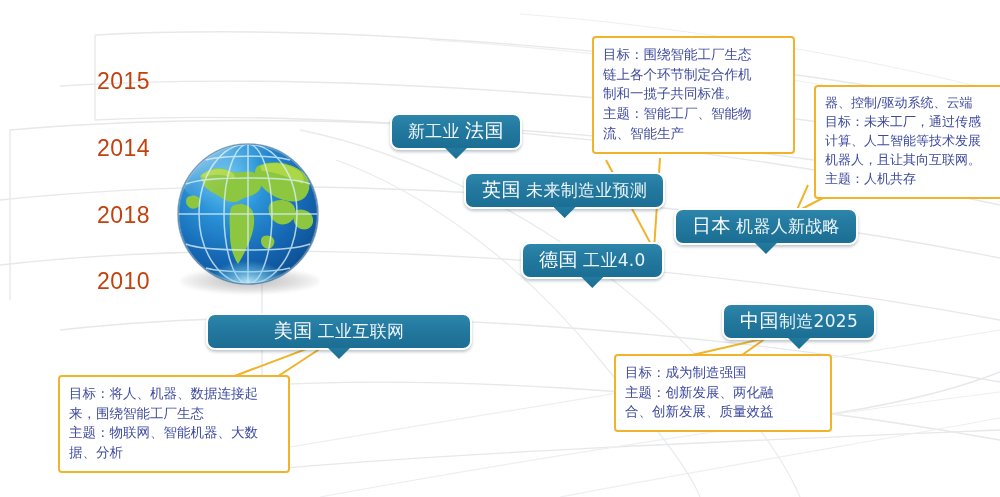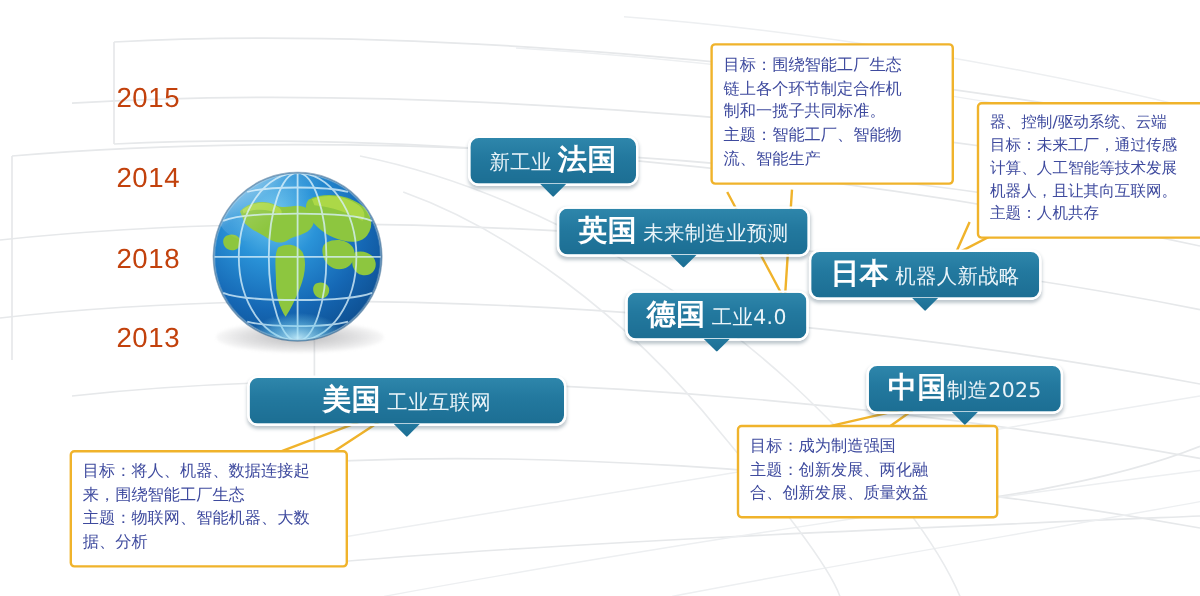--- a/index.html
+++ b/index.html
@@ -67,22 +67,22 @@
     background: linear-gradient(180deg, #2E86AB 0%, #23799F 42%, #1C6E93 100%);
     border: 2.5px solid #ffffff;
     border-radius: 9px;
     padding: 6px 16px 7px 16px;
     color: #ffffff;
     white-space: nowrap;
     box-shadow: 0 2px 3px rgba(40,70,90,0.30);
     line-height: 1.05;
   }
   .pill .strong {
-    font-weight: bold;
-    font-size: 24px;
+    font-weight: normal;
+    font-size: 19px;
     letter-spacing: 0.5px;
   }
   .pill .light {
     font-weight: normal;
     font-size: 17px;
     color: #EAF4F9;
     letter-spacing: 0.3px;
   }
   .pill .notch {
     position: absolute;
@@ -139,21 +139,21 @@
     </g>
     <g fill="none" stroke="#E9EBED" stroke-width="1.3">
       <path d="M336,160 C420,190 520,260 600,360 C650,420 690,470 700,497"></path>
       <path d="M300,130 C400,150 540,210 660,320 C730,385 780,450 800,497"></path>
     </g>
   </svg>
 
   <div class="year" style="left:97px; top:68px;">2015</div>
   <div class="year" style="left:97px; top:135px;">2014</div>
   <div class="year" style="left:97px; top:202px;">2018</div>
-  <div class="year" style="left:97px; top:268px;">2013</div>
+  <div class="year" style="left:97px; top:268px;">2010</div>
 
   <div id="globe-wrap">
     <div id="globe-shadow"></div>
     <svg id="globe" viewBox="0 0 152 152">
       <defs>
         <radialGradient id="oceanGrad" cx="36%" cy="26%" r="82%">
           <stop offset="0%" stop-color="#6FC8F0"></stop>
           <stop offset="32%" stop-color="#2A93D8"></stop>
           <stop offset="68%" stop-color="#1567B4"></stop>
           <stop offset="100%" stop-color="#0D4C8C"></stop>

